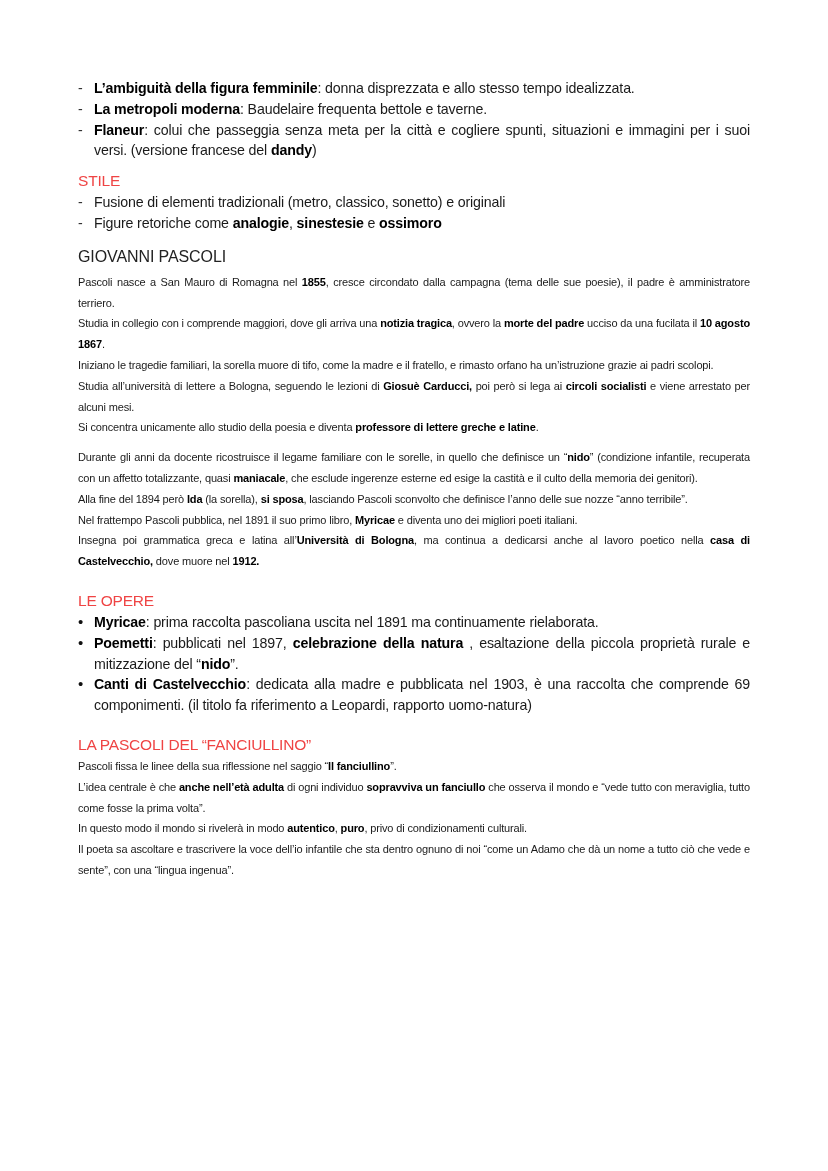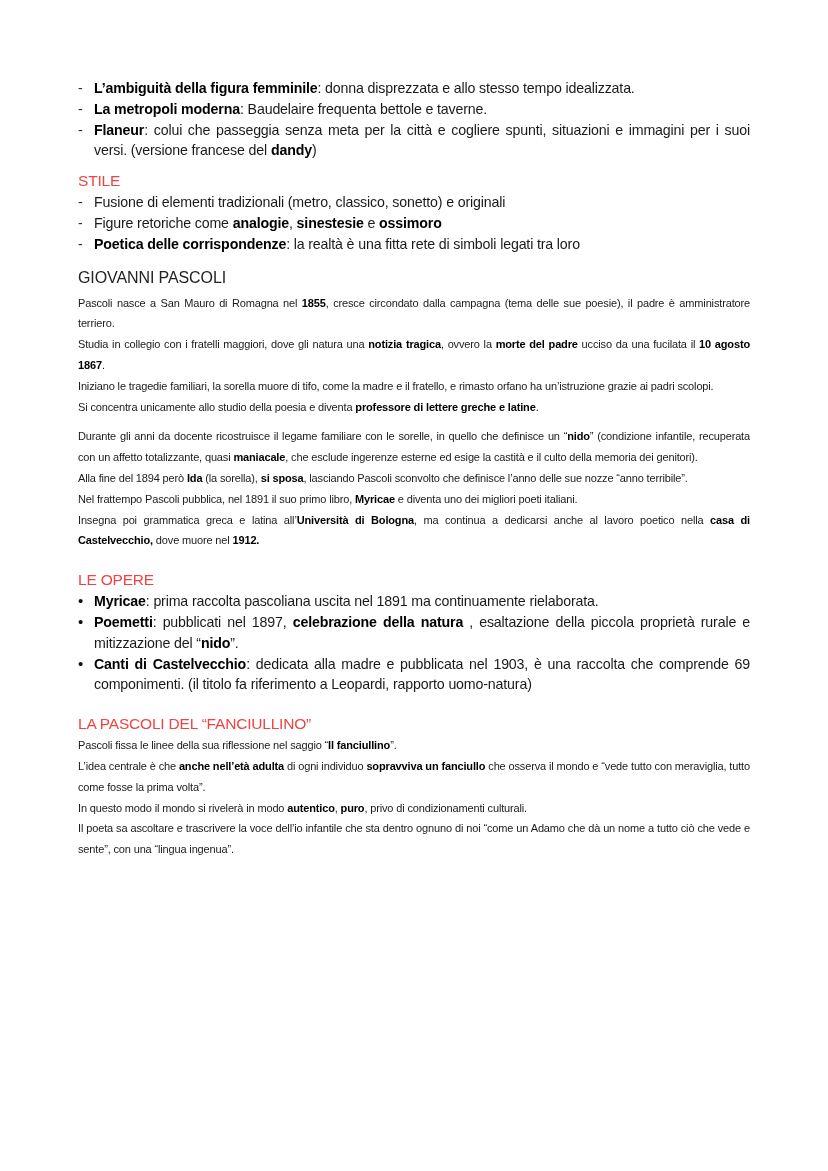--- a/index.html
+++ b/index.html
@@ -33,31 +33,31 @@
     <li class="justify"><b>L’ambiguità della figura femminile</b><span>: donna disprezzata e allo stesso tempo idealizzata.</span></li>
     <li class="justify"><b>La metropoli moderna</b><span>: Baudelaire frequenta bettole e taverne.</span></li>
     <li class="justify"><b>Flaneur</b><span>: colui che passeggia senza meta per la città e cogliere spunti, situazioni e immagini per i suoi versi. (versione francese del </span><b>dandy</b><span>)</span></li>
   </ul>
 
   <div class="gap-s"></div>
   <h3 class="section-h">STILE</h3>
   <ul class="dash-list">
     <li><span>Fusione di elementi tradizionali (metro, classico, sonetto) e originali</span></li>
     <li><span>Figure retoriche come </span><b>analogie</b><span>, </span><b>sinestesie</b><span> e </span><b>ossimoro</b></li>
-    <li><b>Poetica delle corrispondenze</b><span>: la realtà è una fitta rete di simboli legati tra loro</span></li>
   </ul>
 
   <div class="gap-m"></div>
   <h2 class="title">GIOVANNI PASCOLI</h2>
   <div style="height:4px"></div>
 
   <div class="justify">
     <p><span>Pascoli nasce a San Mauro di Romagna nel </span><b>1855</b><span>, cresce circondato dalla campagna (tema delle sue poesie), il padre è amministratore terriero.</span></p>
-    <p><span>Studia in collegio con i fratelli maggiori, dove gli natura una </span><b>notizia tragica</b><span>, ovvero la </span><b>morte del padre</b><span> ucciso da una fucilata il </span><b>10 agosto 1867</b><span>.</span></p>
+    <p><span>Studia in collegio con i comprende maggiori, dove gli arriva una </span><b>notizia tragica</b><span>, ovvero la </span><b>morte del padre</b><span> ucciso da una fucilata il </span><b>10 agosto 1867</b><span>.</span></p>
     <p>Iniziano le tragedie familiari, la sorella muore di tifo, come la madre e il fratello, e rimasto orfano ha un’istruzione grazie ai padri scolopi.</p>
+    <p><span>Studia all’università di lettere a Bologna, seguendo le lezioni di </span><b>Giosuè Carducci,</b><span> poi però si lega ai </span><b>circoli socialisti</b><span> e viene arrestato per alcuni mesi.</span></p>
     <p><span>Si concentra unicamente allo studio della poesia e diventa </span><b>professore di lettere greche e latine</b><span>.</span></p>
     <div class="gap-s"></div>
     <p><span>Durante gli anni da docente ricostruisce il legame familiare con le sorelle, in quello che definisce un “</span><b>nido</b><span>” (condizione infantile, recuperata con un affetto totalizzante, quasi </span><b>maniacale</b><span>, che esclude ingerenze esterne ed esige la castità e il culto della memoria dei genitori).</span></p>
     <p><span>Alla fine del 1894 però </span><b>Ida</b><span> (la sorella), </span><b>si sposa</b><span>, lasciando Pascoli sconvolto che definisce l’anno delle sue nozze “anno terribile”.</span></p>
     <p><span>Nel frattempo Pascoli pubblica, nel 1891 il suo primo libro, </span><b>Myricae</b><span> e diventa uno dei migliori poeti italiani.</span></p>
     <p><span>Insegna poi grammatica greca e latina all’</span><b>Università di Bologna</b><span>, ma continua a dedicarsi anche al lavoro poetico nella </span><b>casa di Castelvecchio,</b><span> dove muore nel </span><b>1912.</b></p>
   </div>
 
   <div class="gap-l"></div>
   <h3 class="section-h">LE OPERE</h3>

